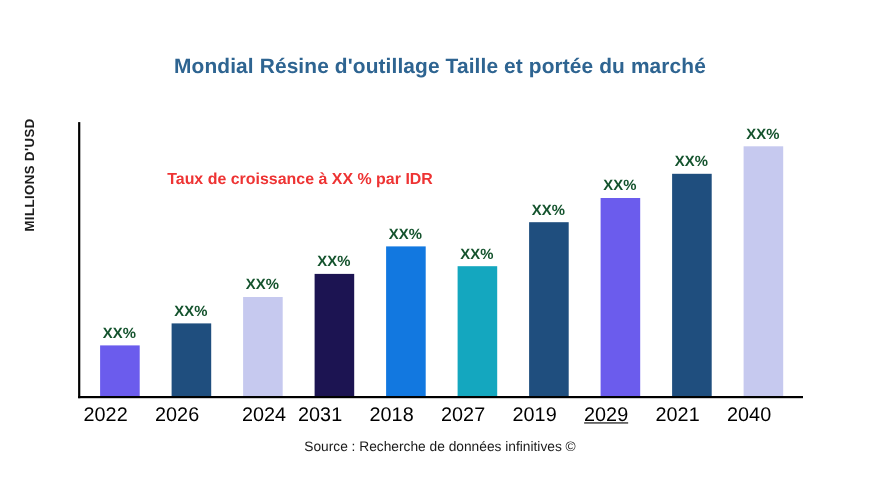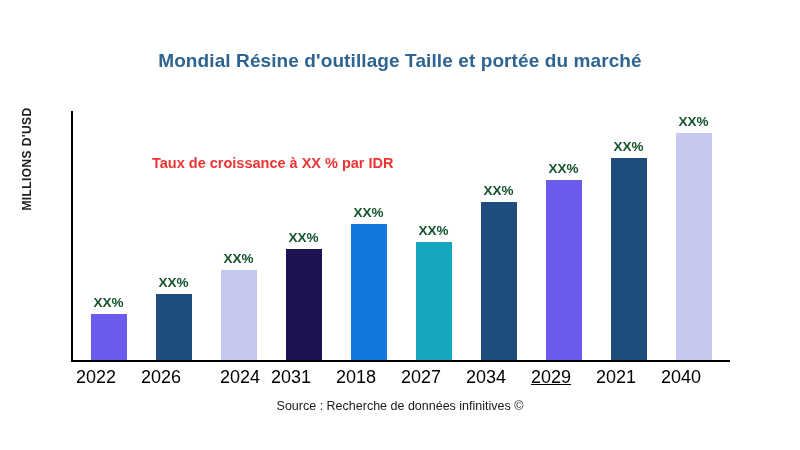--- a/index.html
+++ b/index.html
@@ -203,21 +203,21 @@
       </div>
   </div>
 
   <div id="x-labels">
       <div class="x-tick" style="left: 5px;">2022</div>
       <div class="x-tick" style="left: 70px;">2026</div>
       <div class="x-tick" style="left: 149px;">2024</div>
       <div class="x-tick" style="left: 200px;">2031</div>
       <div class="x-tick" style="left: 265px;">2018</div>
       <div class="x-tick" style="left: 330px;">2027</div>
-      <div class="x-tick" style="left: 395px;">2034</div>
+      <div class="x-tick" style="left: 395px;">2019</div>
       <div class="x-tick" style="left: 460px; text-decoration: underline;">2029</div>
       <div class="x-tick" style="left: 525px;">2021</div>
       <div class="x-tick" style="left: 590px;">2040</div>
     </div>
 
   <div id="source-note">Source : Recherche de données infinitives ©</div>
 
   <div id="growth-annotation">Taux de croissance à XX % par IDR</div>
 
 </div>

